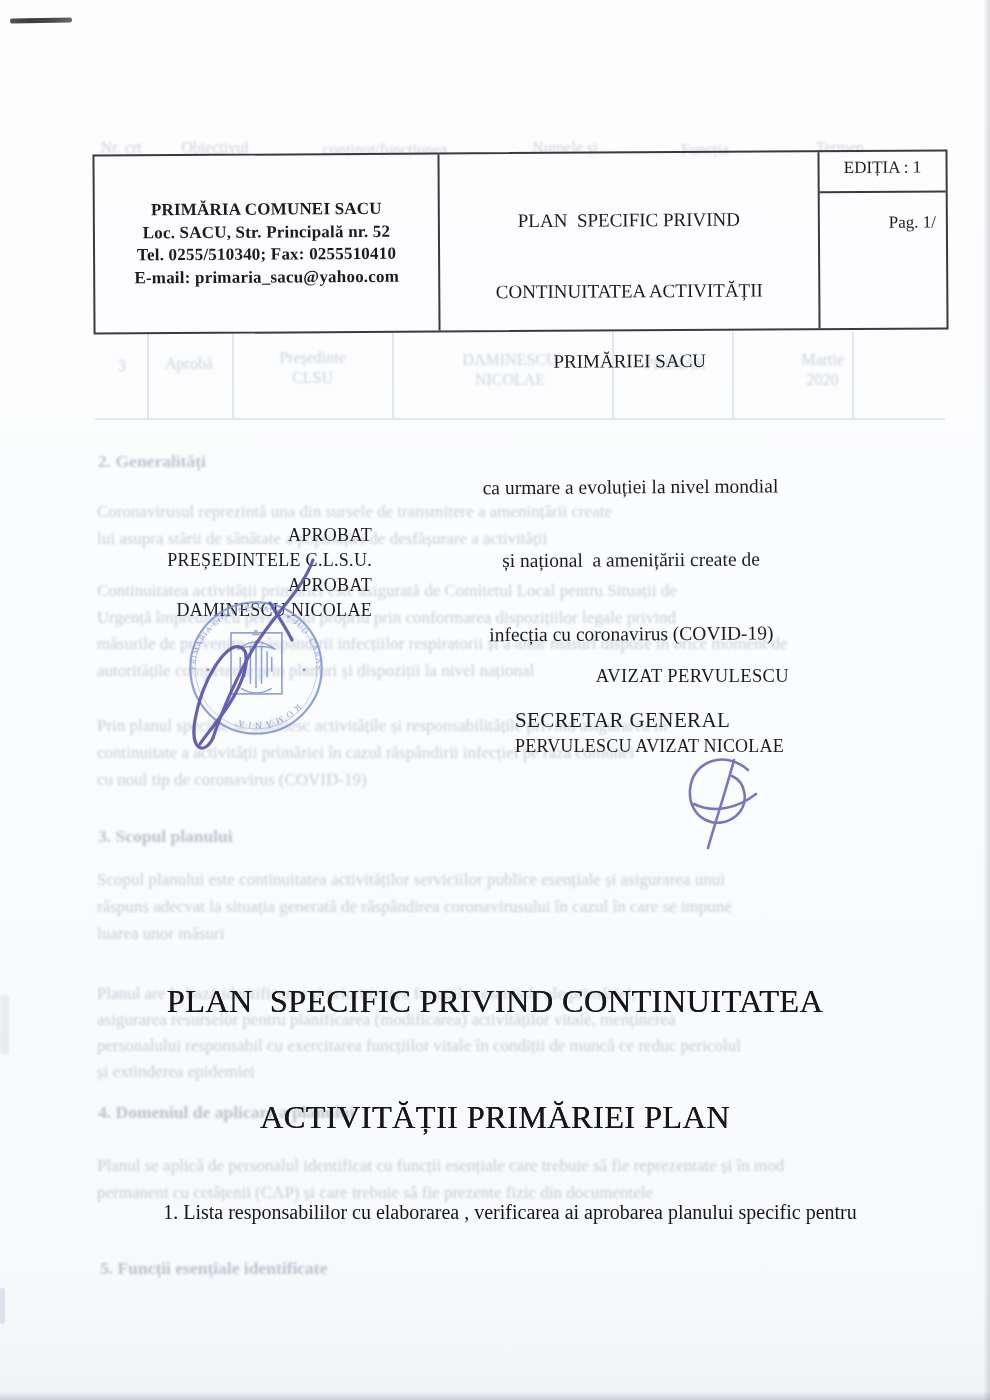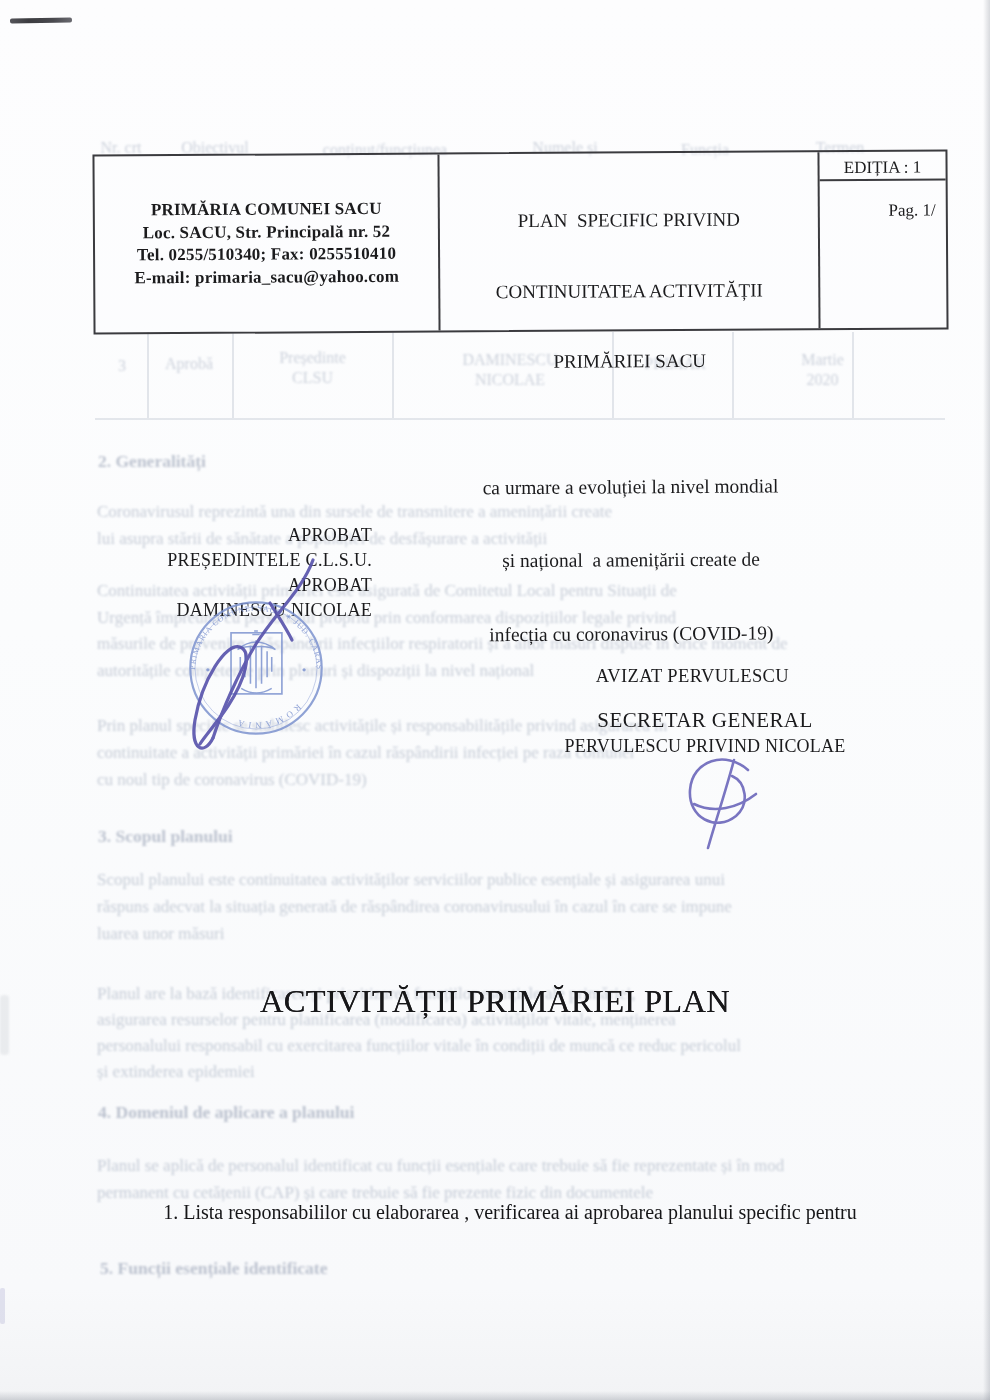--- a/index.html
+++ b/index.html
@@ -30,26 +30,26 @@
   .hdr-table{
     left:93px;top:152px;width:851px;height:176px;
     border:2px solid #3b3b3f;display:flex;transform:rotate(-.35deg);
     background:rgba(253,253,254,.35);
   }
   .hdr-left{width:343px;border-right:2px solid #3b3b3f;display:flex;align-items:center;justify-content:center;}
   .hdr-left-inner{font-weight:bold;font-size:17px;line-height:22.5px;text-align:center;letter-spacing:.2px;}
   .hdr-center{flex:1;border-right:2px solid #3b3b3f;text-align:center;font-size:19px;line-height:23.5px;padding-top:8px;white-space:pre;}
   .hdr-center .sub{margin-top:6px;font-size:19.5px;line-height:24.5px;}
   .hdr-right{width:126px;font-size:17px;}
-  .hdr-edition{text-align:center;padding:6px 2px 1px;border-bottom:2px solid #3b3b3f;}
+  .hdr-edition{text-align:center;padding:6px 2px 13px;border-bottom:2px solid #3b3b3f;}
   .hdr-page{text-align:right;padding:4px 10px 0 0;margin-top:16px;}
   
   .approbat{left:90px;top:523px;width:282px;text-align:right;font-size:18px;line-height:25px;letter-spacing:.3px;}
   .avizat{left:520px;top:666px;width:345px;text-align:center;font-size:18.5px;letter-spacing:.4px;}
-  .secretar{left:515px;top:708px;width:380px;text-align:center;}
+  .secretar{left:515px;top:708px;width:380px;}
   .secretar .role{font-size:21px;letter-spacing:.4px;}
   .secretar .name{font-size:18px;margin-top:3px;letter-spacing:.2px;}
   
   .main-title{left:0;top:905px;width:990px;text-align:center;font-size:32.5px;line-height:38.5px;white-space:pre;letter-spacing:.3px;color:#171719;text-shadow:0 0 .4px #2a2a2c;}
   .section1{left:55px;top:1198px;width:910px;text-align:center;font-size:20px;line-height:29.5px;color:#161618;}
   svg{display:block;}
 </style>
 </head>
 <body>
 
@@ -191,34 +191,35 @@
         <path d="M163,12 C152,42 128,62 106,96 C90,122 72,162 63,190"></path>
         <path d="M63,190 C54,208 40,202 45,172 C52,132 76,94 90,99 C103,104 95,132 78,158 C66,176 55,188 50,196"></path>
         <path d="M120,55 C128,68 136,80 142,92"></path>
       </g>
     </svg>
   </div>
 
   <div class="abs avizat">AVIZAT PERVULESCU</div>
   <div class="abs secretar">
     <div class="role">SECRETAR GENERAL</div>
-    <div class="name">PERVULESCU PRIVIND NICOLAE</div>
+    <div class="name">PERVULESCU AVIZAT NICOLAE</div>
   </div>
 
   <div class="abs" style="left:662px;top:748px;width:112px;height:104px;">
     <svg width="112" height="104" viewBox="0 0 112 104">
       <g fill="none" stroke="#6f6abc" stroke-width="2.6" stroke-linecap="round" opacity=".92">
         <path d="M86,22 C64,2 30,12 28,42 C26,70 54,84 74,68 C88,56 84,34 70,28"></path>
         <path d="M72,12 C64,42 54,72 46,100"></path>
         <path d="M32,56 C52,66 76,60 94,46"></path>
       </g>
     </svg>
   </div>
 
   <div class="abs main-title">
+    <div>PLAN  SPECIFIC PRIVIND CONTINUITATEA</div>
     <div>ACTIVITĂȚII PRIMĂRIEI PLAN</div>
   </div>
 
   <div class="abs section1">
     <div>1. Lista responsabililor cu elaborarea , verificarea ai aprobarea planului specific pentru</div>
   </div>
 
 </div>
 
 </body></html>

